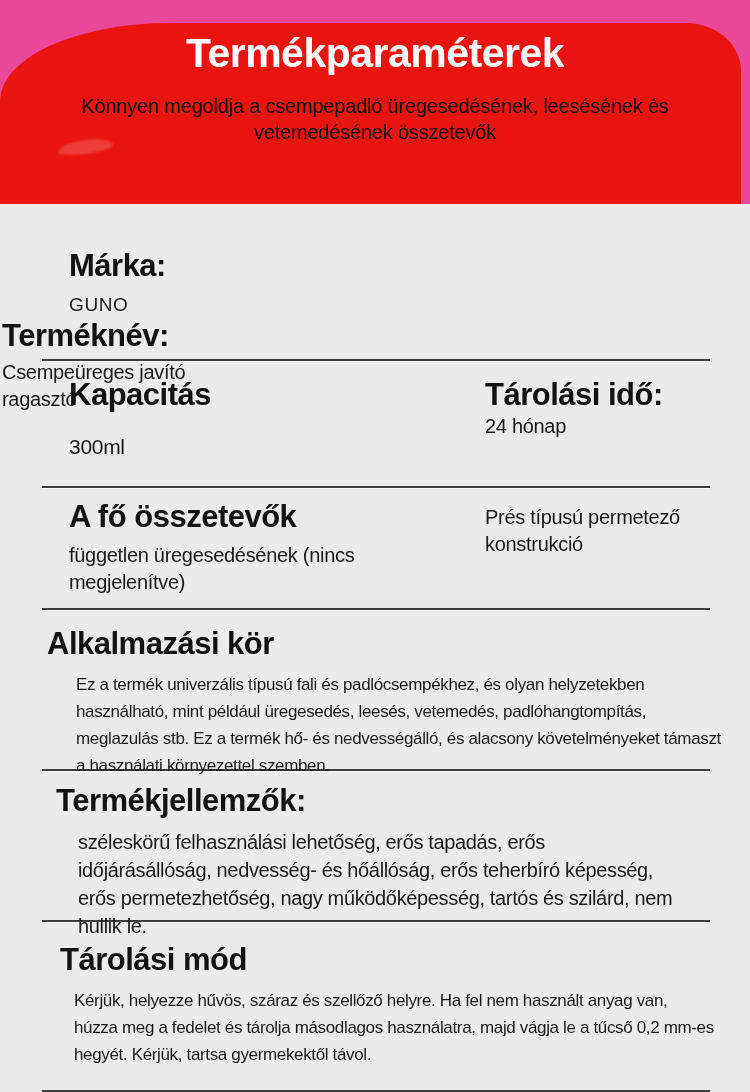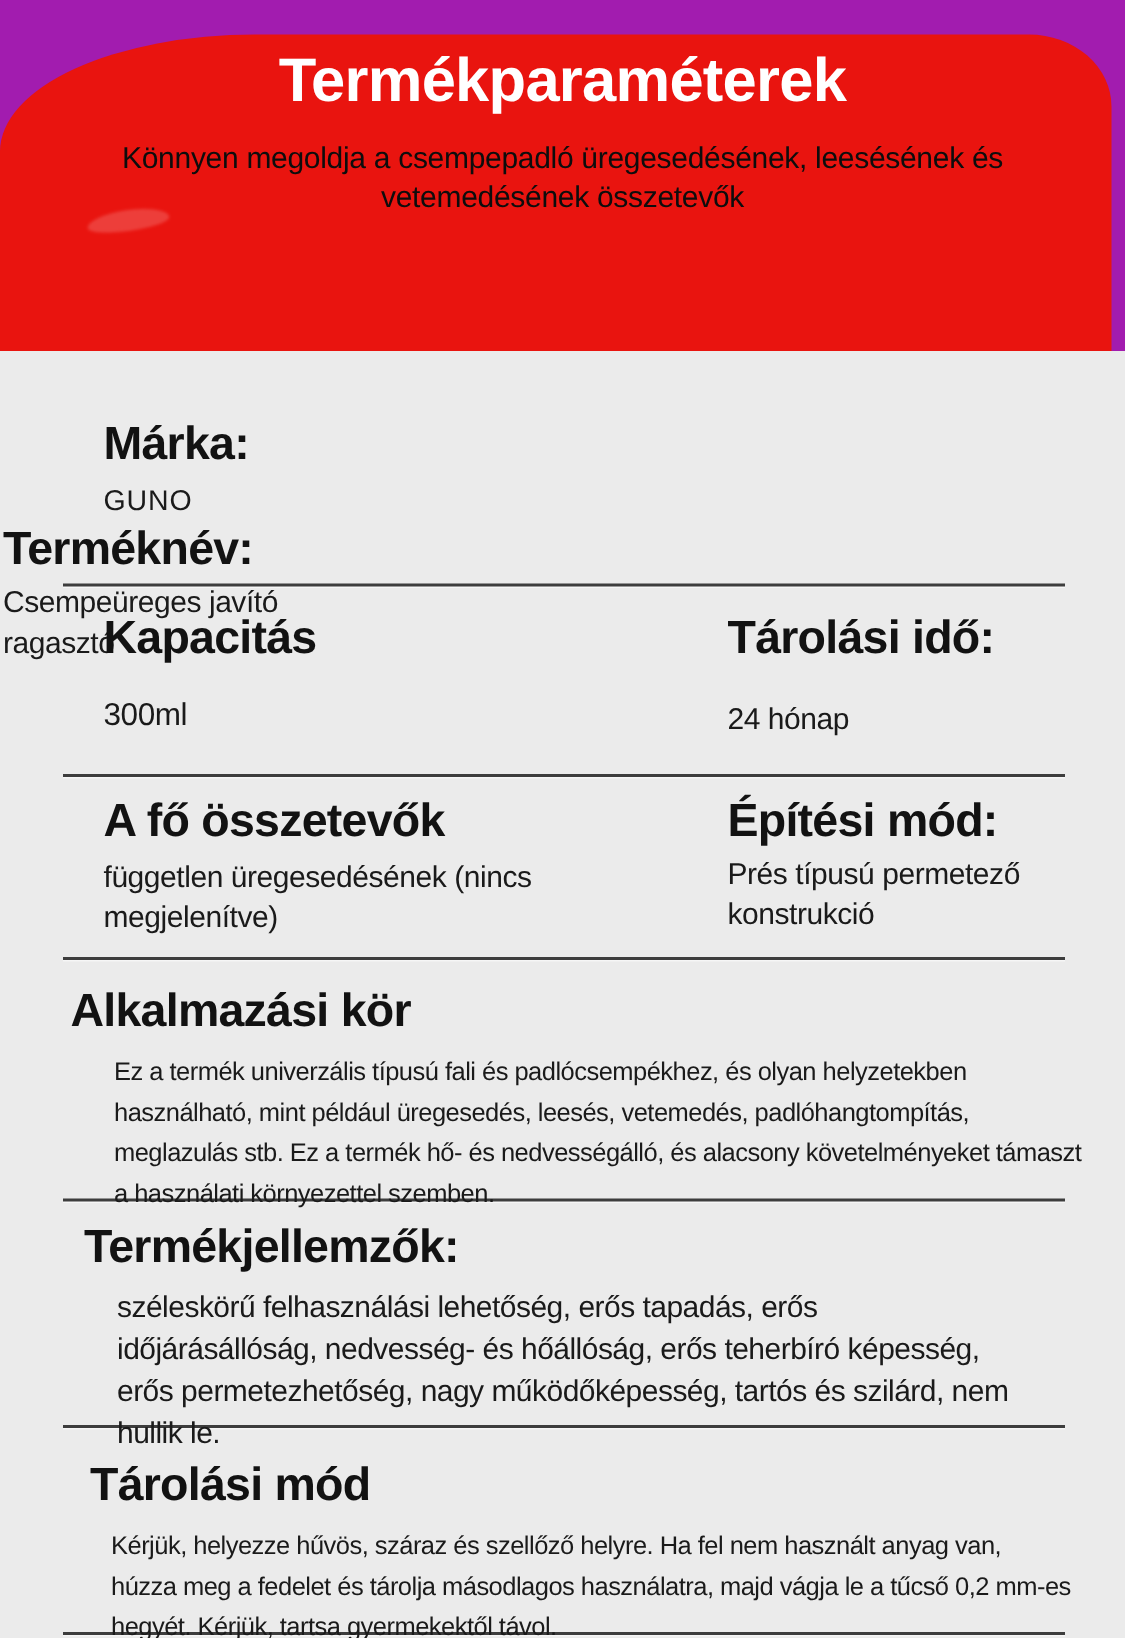--- a/index.html
+++ b/index.html
@@ -10,22 +10,22 @@
     width: 750px;
     height: 1092px;
     background: #ebebeb;
     overflow: hidden;
     color: #161616;
   }
 
   
   .header {
     position: relative;
-    height: 234px;
-    background: #a21caf;
+    height: 204px;
+    background: #ec4899;
     overflow: hidden;
   }
   .header-card {
     position: absolute;
     top: 23px; left: 0; right: 9px; bottom: -12px;
     background: #e9140f;
     border-top-left-radius: 170px 78px;
     border-top-right-radius: 55px 48px;
   }
   .header-swoosh {
@@ -81,21 +81,21 @@
   .spec-value {
     margin-top: 7px;
     font-size: 20px;
     line-height: 27px;
     letter-spacing: -0.3px;
     color: #1a1a1a;
   }
   .col-left  .spec-value { max-width: 295px; }
   .col-right .spec-value { max-width: 225px; margin-top: 5px; }
   .row-1 .col-left .spec-value { letter-spacing: 0.6px; font-size: 19px; }
-  .row-2 .spec-value { margin-top: 24px; }
+  .row-2 .spec-value { margin-top: 0; }
   .row-2 .col-left .spec-value { margin-top: 20px; font-size: 21px; }
 
   
   .section { box-sizing: border-box; }
   .section-heading {
     font-size: 31px;
     font-weight: 700;
     letter-spacing: -0.5px;
     color: #121212;
     line-height: 36px;
@@ -106,21 +106,21 @@
     line-height: 27px;
     letter-spacing: -0.35px;
     color: #1a1a1a;
   }
   .sec-1 { height: 159px; padding-top: 16px; }
   .sec-1 .section-heading { padding-left: 47px; }
   .sec-1 .section-body    { padding-left: 76px; max-width: 652px; }
   .sec-2 { height: 149px; padding-top: 12px; }
   .sec-2 .section-heading { padding-left: 56px; }
   .sec-2 .section-body    { padding-left: 78px; max-width: 595px; font-size: 20px; line-height: 28px; }
-  .sec-3 { height: 136px; padding-top: 20px; }
+  .sec-3 { height: 168px; padding-top: 20px; }
   .sec-3 .section-heading { padding-left: 60px; }
   .sec-3 .section-body    { padding-left: 74px; max-width: 640px; }
 </style>
 </head>
 <body>
 
 <div class="page">
 
   <div class="header">
     <div class="header-card"></div>
@@ -154,21 +154,20 @@
     </div>
   </div>
   <div class="divider"></div>
 
   <div class="spec-row row-3">
     <div class="col-left">
       <div class="spec-label">A fő összetevők</div>
       <div class="spec-value">független üregesedésének (nincs megjelenítve)</div>
     </div>
     <div class="col-right">
-      <div class="spec-label">Építési mód:</div>
       <div class="spec-value">Prés típusú permetező konstrukció</div>
     </div>
   </div>
   <div class="divider"></div>
 
   <div class="section sec-1">
     <div class="section-heading">Alkalmazási kör</div>
     <div class="section-body">Ez a termék univerzális típusú fali és padlócsempékhez, és olyan helyzetekben használható, mint például üregesedés, leesés, vetemedés, padlóhangtompítás, meglazulás stb. Ez a termék hő- és nedvességálló, és alacsony követelményeket támaszt a használati környezettel szemben.</div>
   </div>
   <div class="divider"></div>

